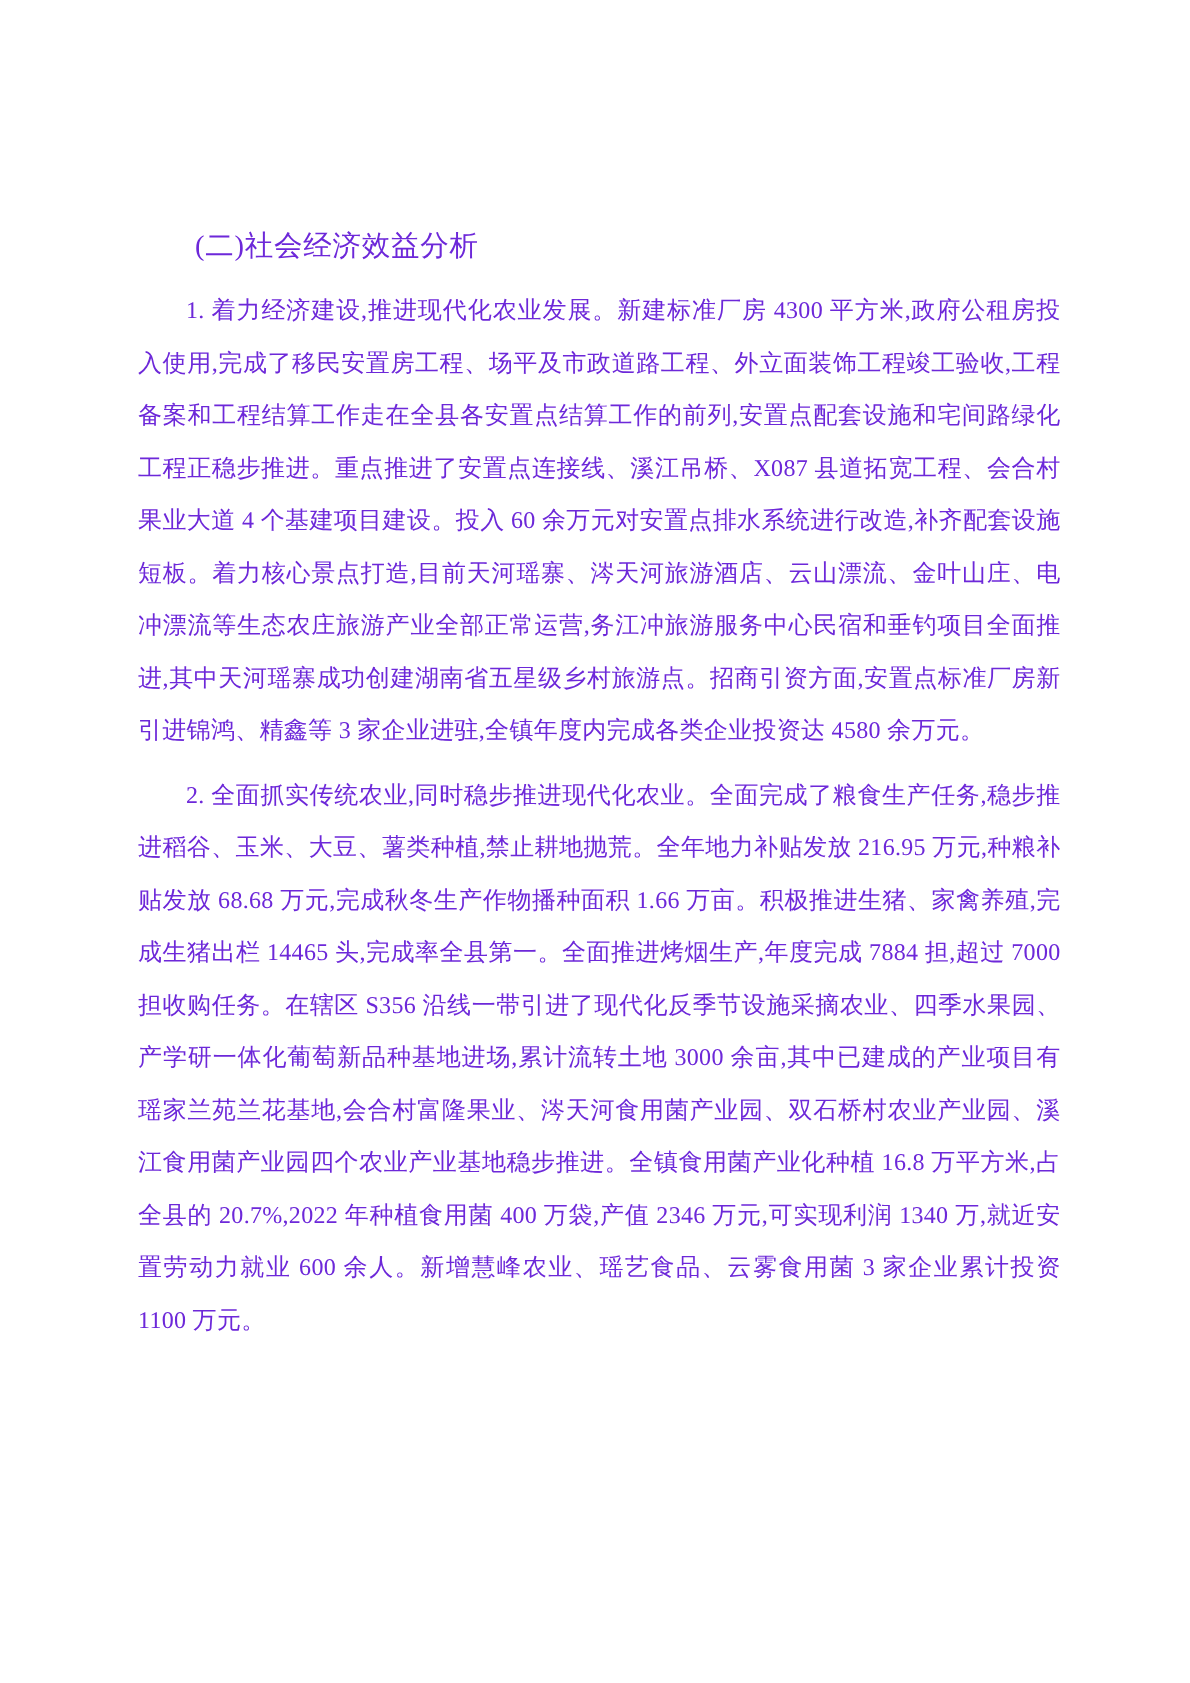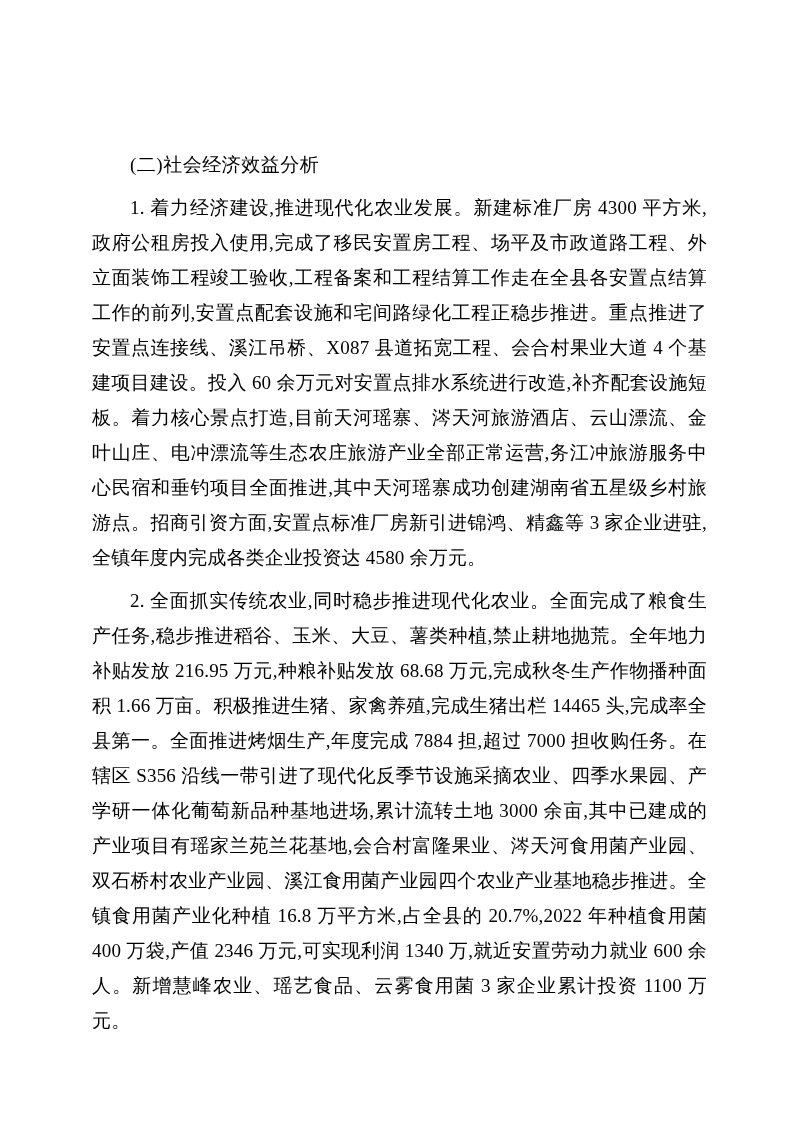--- a/index.html
+++ b/index.html
@@ -13,32 +13,32 @@
     height: 1122px;
     background: #ffffff;
     overflow: hidden;
     font-family: "Liberation Serif", "DejaVu Serif", serif;
   }
   .content {
     position: absolute;
     left: 92px;
     top: 147px;
     width: 615px;
-    color: #000000;
+    color: #6d28d9;
   }
   .heading {
     font-size: 19px;
     line-height: 35px;
     font-weight: normal;
     margin: 0;
     text-indent: 2em;
     letter-spacing: 0.5px;
   }
   .para {
-    font-size: 19px;
+    font-size: 16px;
     line-height: 35px;
     margin: 8px 0 0 0;
     text-indent: 2em;
     text-align: justify;
     text-justify: inter-ideograph;
     letter-spacing: 0.2px;
   }
 </style>
 </head>
 <body>

